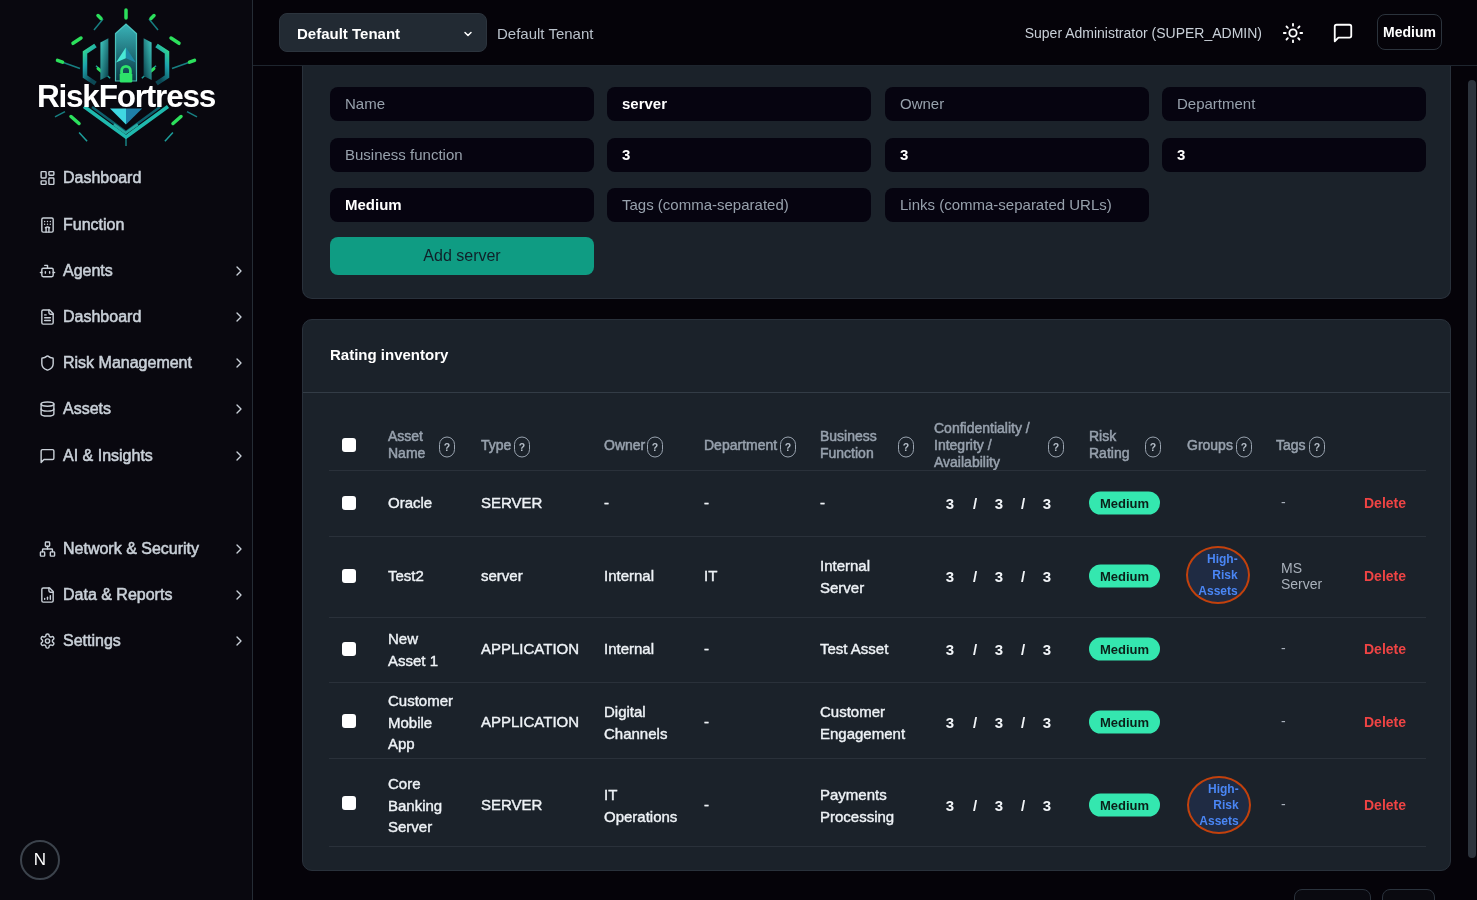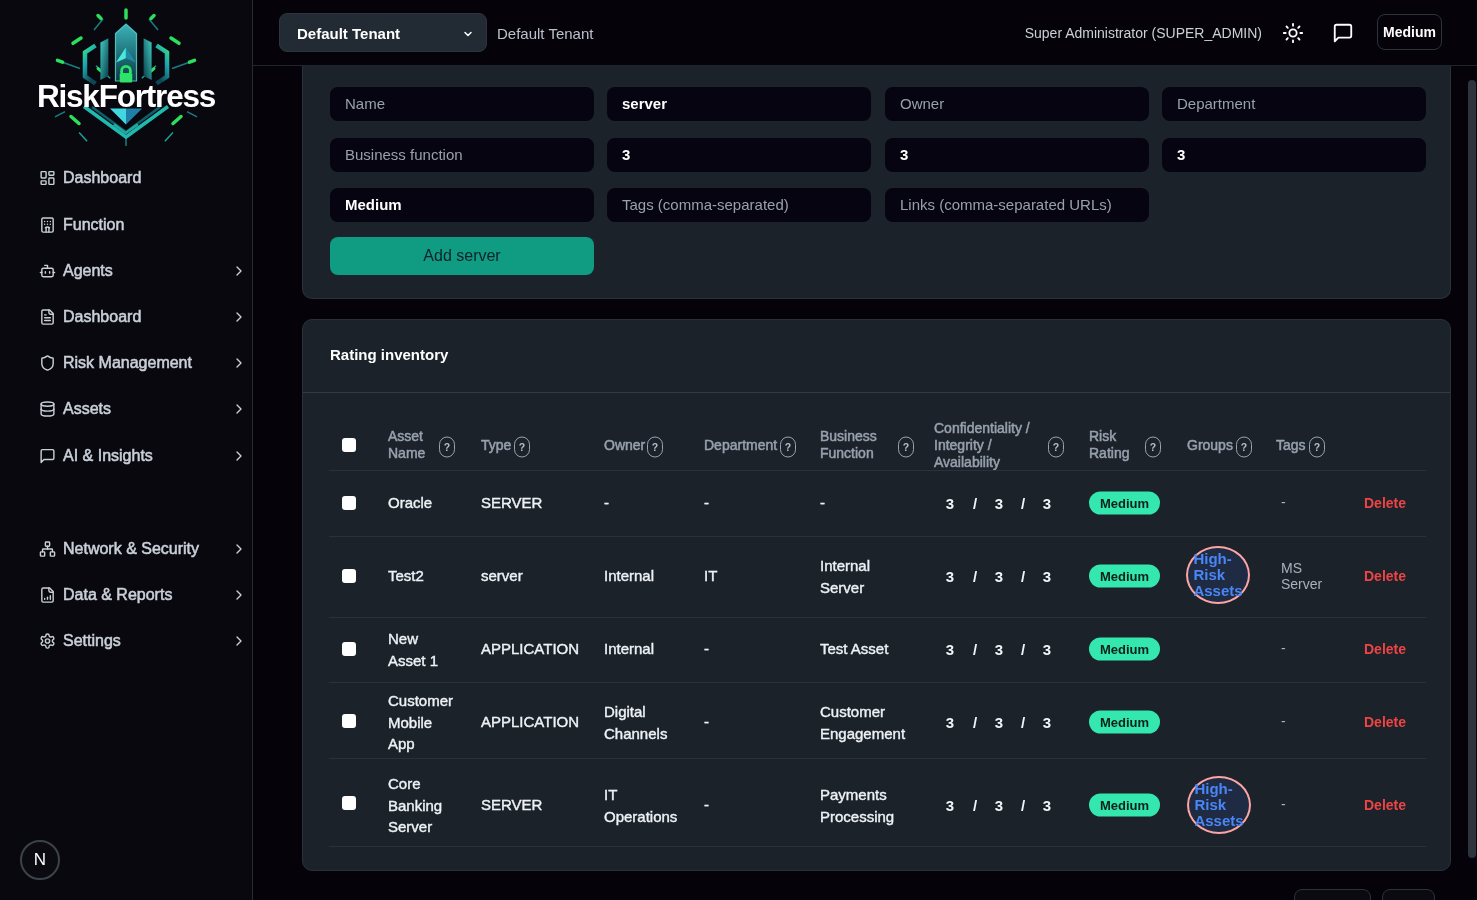--- a/index.html
+++ b/index.html
@@ -26,21 +26,21 @@
 .inpv{color:#fff;font-weight:700}
 #addbtn{position:absolute;left:27px;top:171px;width:264px;height:38px;background:#0f9c83;border-radius:8px;color:#102029;font-size:16px;text-align:center;line-height:38px}
 
 .divider{position:absolute;left:26px;width:1097px;height:1px;background:#2a313a}
 .hd{position:absolute;transform:translateY(-50%);font-size:14px;font-weight:400;-webkit-text-stroke:0.5px #97a1ad;color:#97a1ad;line-height:17px}
 .qm{position:absolute;transform:translateY(-50%);width:16px;height:21px;border:1.2px solid #9aa4b0;border-radius:8px;color:#b6bfc9;font-size:10.5px;font-weight:700;text-align:center;line-height:19px}
 .cbx{position:absolute;width:14px;height:14px;background:#fff;border-radius:3px;transform:translateY(-50%)}
 .cell{position:absolute;transform:translateY(-50%);font-size:15px;font-weight:400;-webkit-text-stroke:0.4px #eef2f6;color:#eef2f6;line-height:21.5px}
 .num{position:absolute;transform:translate(-50%,-50%);font-size:15px;font-weight:700;color:#f2f5f8}
 .pill{position:absolute;left:786px;width:71px;height:23px;transform:translateY(-50%);background:#34e7af;border-radius:12px;color:#0b2019;font-size:13px;font-weight:700;text-align:center;line-height:23px}
-.gcir{position:absolute;width:64px;height:58px;transform:translate(-50%,-50%);border:2px solid #fca5a5;border-radius:50%;background:rgba(59,110,240,0.13);color:#4a86f5;font-size:15px;font-weight:700;text-align:left;line-height:16px;display:flex;align-items:center;justify-content:center}
+.gcir{position:absolute;width:64px;height:58px;transform:translate(-50%,-50%);border:2px solid #c2410c;border-radius:50%;background:rgba(59,110,240,0.13);color:#4a86f5;font-size:12px;font-weight:700;text-align:right;line-height:16px;display:flex;align-items:center;justify-content:center}
 .del{position:absolute;left:1061px;transform:translateY(-50%);font-size:14px;font-weight:700;color:#ef4444}
 .tagtxt{position:absolute;transform:translateY(-50%);font-size:14px;color:#a9b1bb;line-height:15.5px}
 
 #scrollthumb{position:absolute;left:1468px;top:80px;width:8px;height:778px;background:#2d343d;border-radius:4px}
 .pgbtn{position:absolute;top:889px;height:30px;border:1px solid #2a323c;border-radius:8px;background:#0a0a10}
 #avatar{position:absolute;left:20px;top:840px;width:40px;height:40px;border-radius:50%;border:2px solid #3c434c;background:#0a0a10;color:#fff;font-size:17px;text-align:center;line-height:36px}
 </style>
 </head>
 <body>
 <div id="page">

